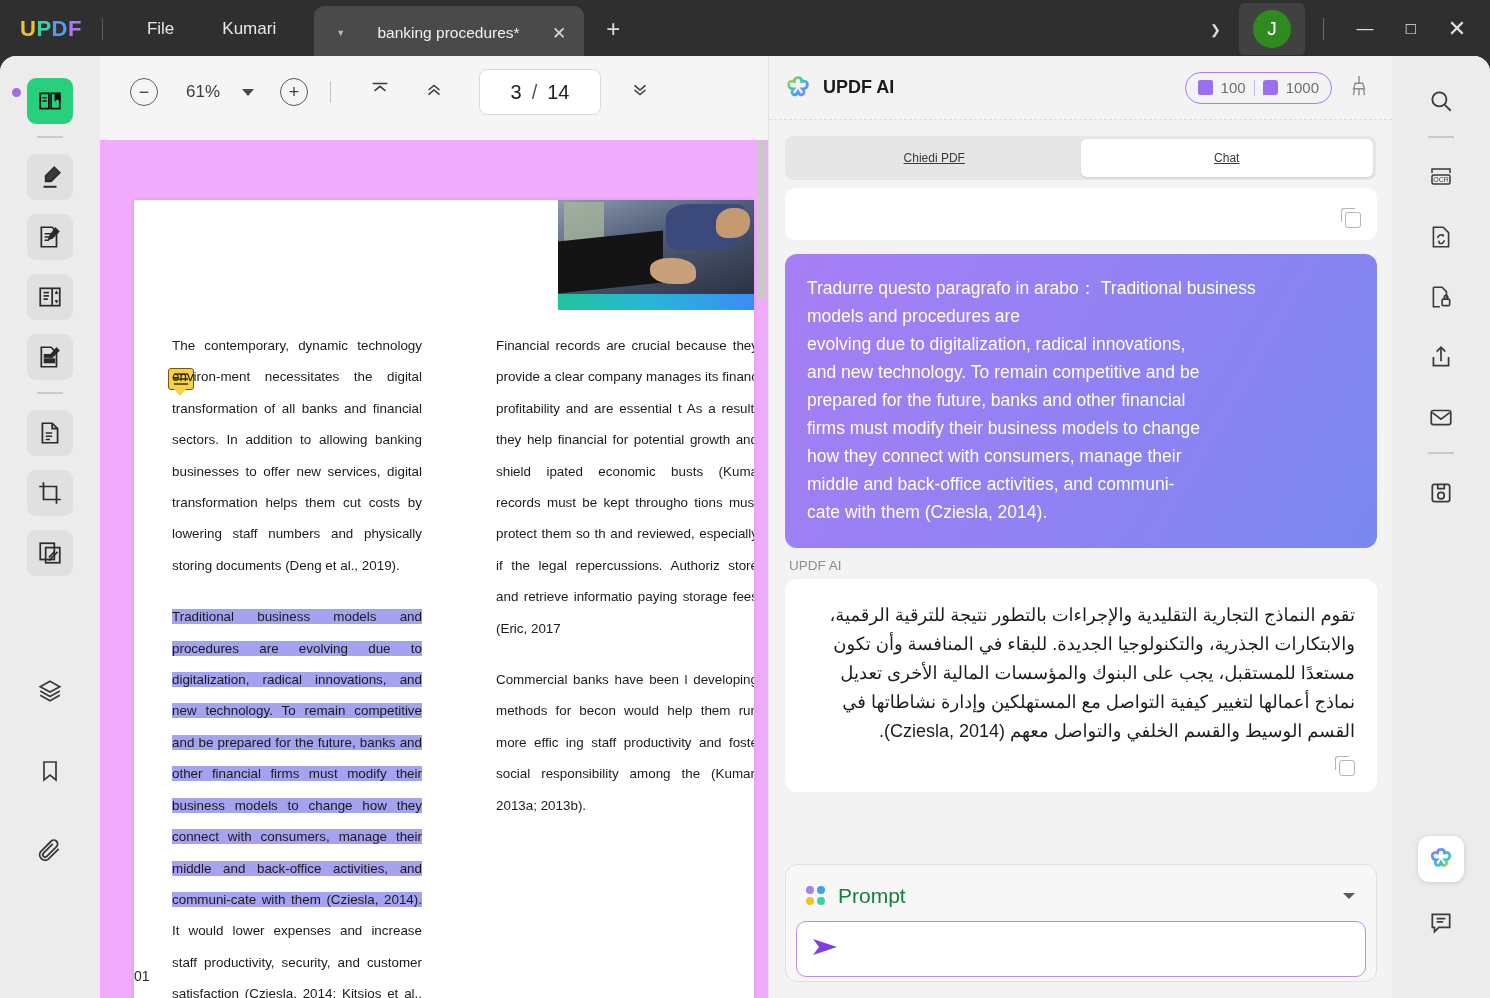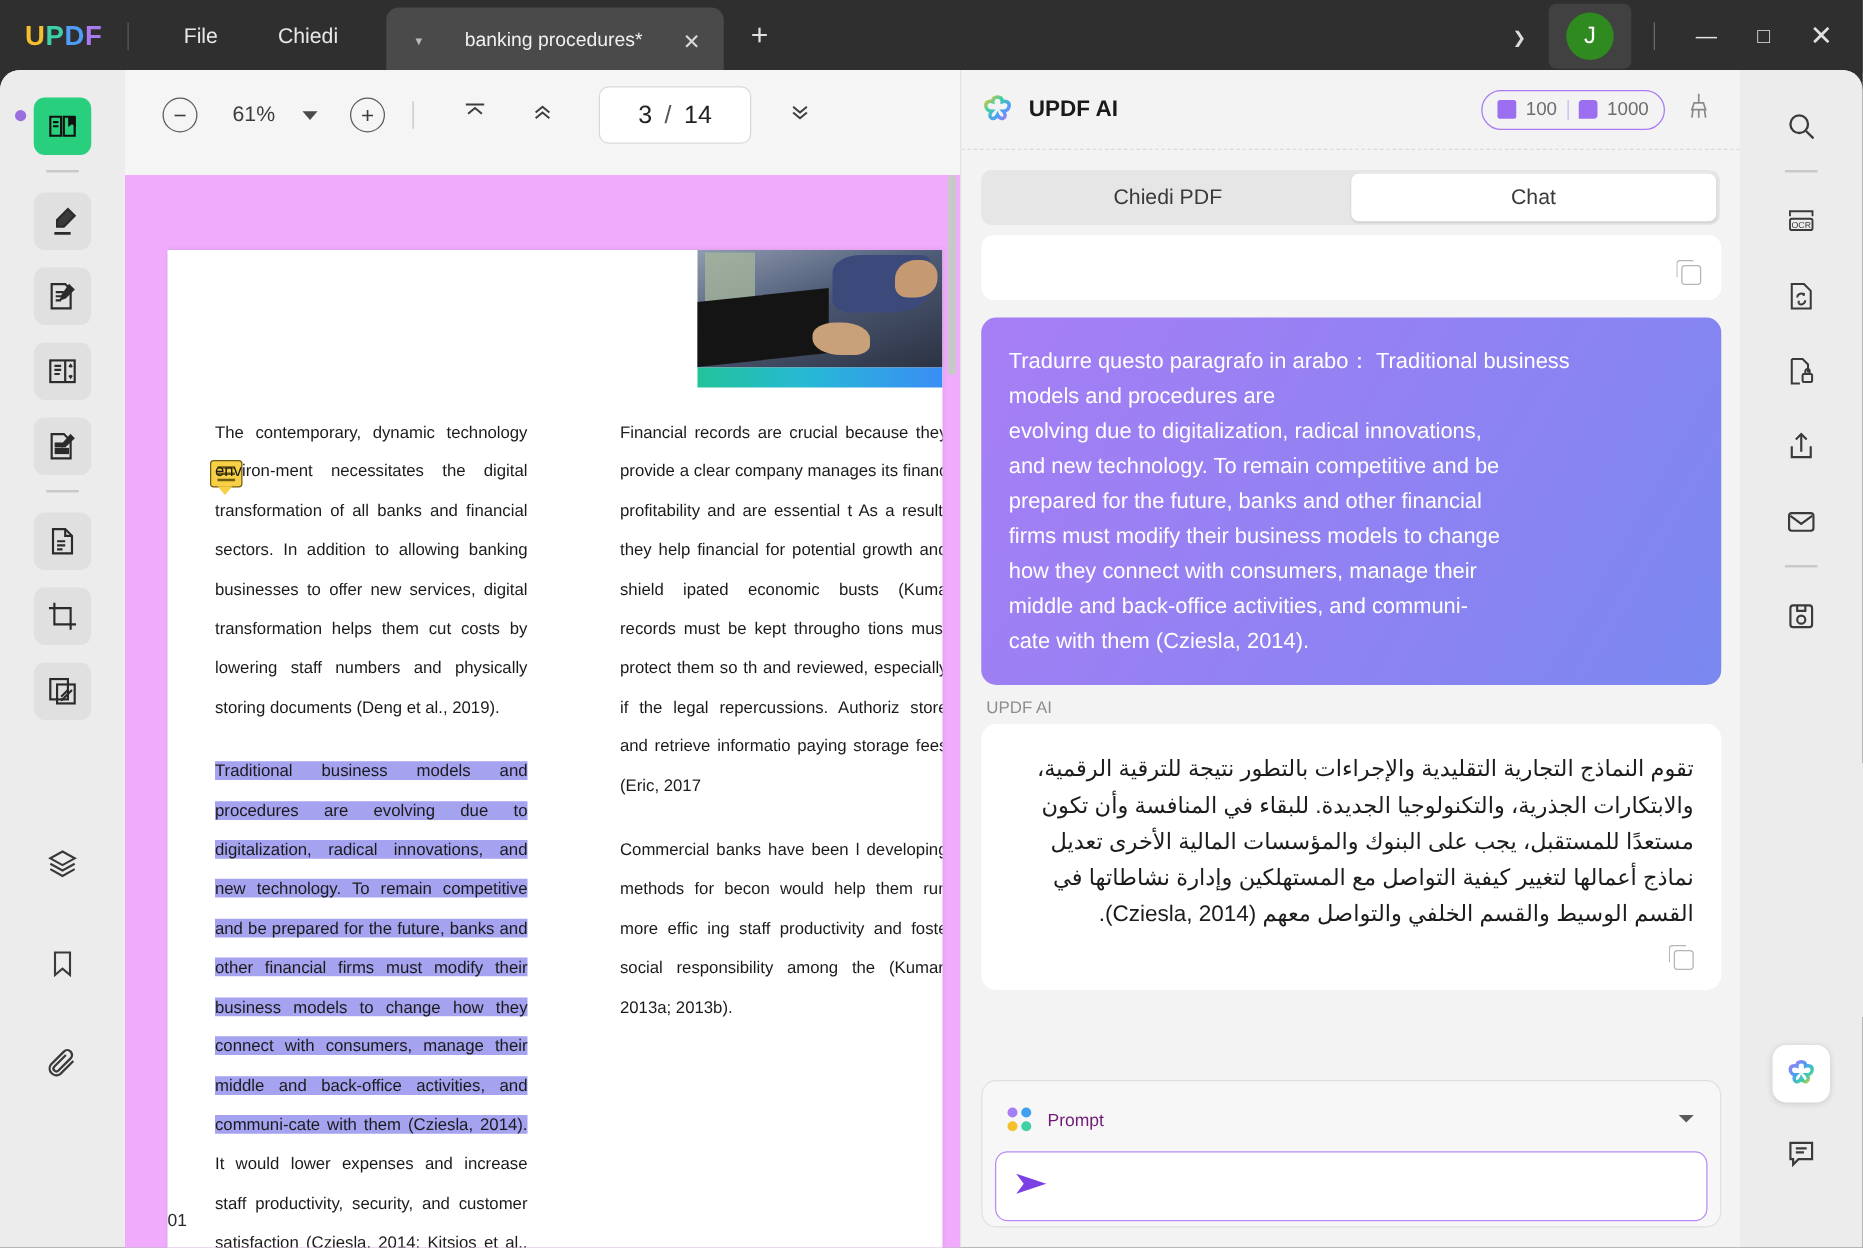--- a/index.html
+++ b/index.html
@@ -221,22 +221,23 @@
   }
   .credit-div { width: 1px; height: 16px; background: #cdb7f3; }
   #broomwrap { margin-left: 16px; }
 
   #tabs {
     margin: 16px 16px 0; height: 44px; background: #e6e6e6;
     border-radius: 8px; display: flex; align-items: center; padding: 3px;
   }
   .aitab {
     flex: 1; height: 100%; display: flex; align-items: center;
-    justify-content: center; font-size: 17px; color: #3a3a3a;
+    justify-content: center; font-size: 12px; color: #3a3a3a;
     border-radius: 6px;
+    text-decoration: underline;
   }
   .aitab.sel { background: #fff; box-shadow: 0 1px 2px rgba(0,0,0,.10); }
 
   #chatscroll {
     position: absolute; top: 124px; left: 0; width: 624px; height: 718px;
     padding: 0 16px; overflow: hidden;
   }
   #stubcard {
     background: #fff; border-radius: 10px; height: 52px; margin-top: 8px;
     position: relative;
@@ -274,21 +275,21 @@
   #promptrow {
     height: 42px; display: flex; align-items: center; padding: 0 10px;
   }
   #dots4 {
     width: 20px; height: 20px; display: grid; gap: 3px; margin-right: 12px;
     grid-template-columns: 8px 8px; grid-template-rows: 8px 8px;
   }
   #dots4 i { border-radius: 50%; display: block; }
   .d1 { background: #a77ef5; } .d2 { background: #3fa0f0; }
   .d3 { background: #f5c02c; } .d4 { background: #3fd0a8; }
-  #promptlabel { font-size: 14px; color: #701a75; }
+  #promptlabel { font-size: 21px; color: #15803d; }
   #promptcaret { margin-left: auto; }
   #inputrow {
     height: 56px; margin-top: 4px; background: #fff;
     border: 1.4px solid #b98bf5; border-radius: 10px;
     display: flex; align-items: center; padding: 0 14px;
   }
   #chatinput {
     flex: 1; border: none; outline: none; font-size: 17px; color: #333;
     background: transparent; font-family: "Liberation Sans", sans-serif;
   }
@@ -305,21 +306,21 @@
 
 <div id="titlebar">
   <div id="logo">
     <span class="logo-u">U</span>
     <span class="logo-p">P</span>
     <span class="logo-d">D</span>
     <span class="logo-f">F</span>
   </div>
   <div class="tb-sep"></div>
   <div class="menu-item">File</div>
-  <div class="menu-item">Chiedi</div>
+  <div class="menu-item">Kumari</div>
 
   <div id="tab">
     <span id="tab-caret">▼</span>
     <span id="tab-title">banking procedures*</span>
     <span id="tab-close">✕</span>
   </div>
   <div id="newtab">+</div>
 
   <div id="tb-right">
     <div id="chev-down">❯</div>

